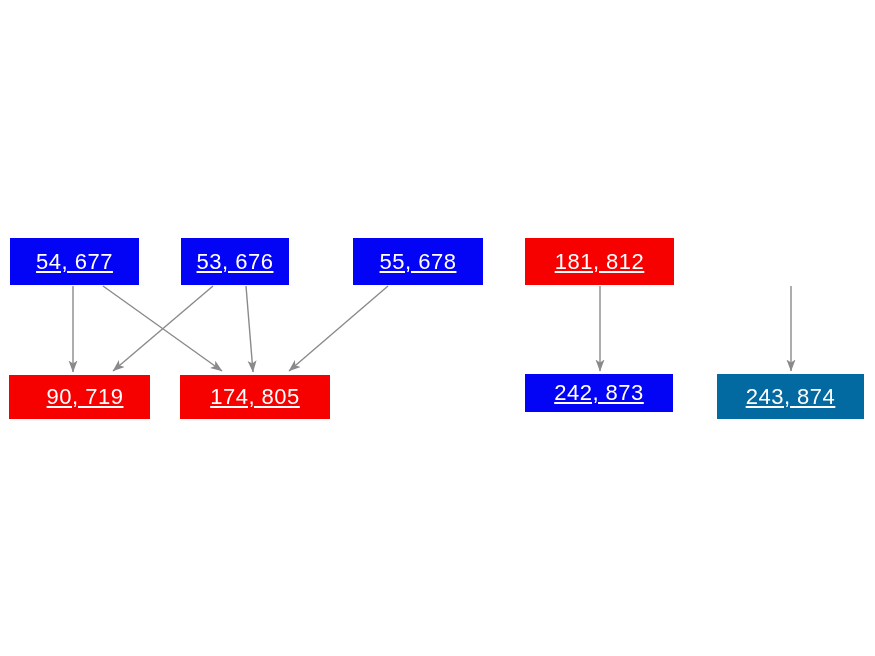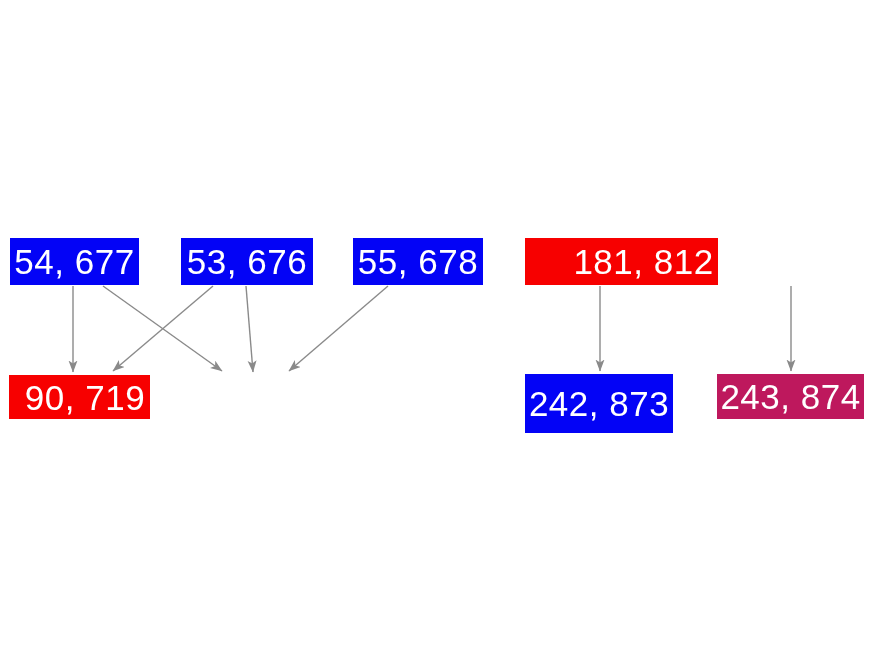--- a/index.html
+++ b/index.html
@@ -15,24 +15,25 @@
     left: 0; top: 0;
     width: 875px; height: 656px;
   }
   .edge { stroke-width: 1.4; fill: none; }
   .node-layer { position: absolute; left: 0; top: 0; width: 100%; height: 100%; }
   .node {
     position: absolute;
     display: flex;
     align-items: center;
     justify-content: center;
-    font-size: 35px;
+    font-size: 22px;
     line-height: 1;
     white-space: nowrap;
     letter-spacing: 0.5px;
+    text-decoration: underline;
   }
 </style>
 </head>
 <body>
 
 <div class="canvas" style="background: rgb(255, 255, 255);">
   <svg class="edge-layer" viewBox="0 0 875 656" xmlns="http://www.w3.org/2000/svg">
     <defs>
       <marker id="arrowhead" markerUnits="userSpaceOnUse" markerWidth="14" markerHeight="12" refX="11.5" refY="4.5" orient="auto">
         <path d="M0,0 L12,4.5 L0,9 L3,4.5 Z" fill="#8a8a8a"></path>
@@ -43,20 +44,21 @@
         <line x1="103" y1="286" x2="222" y2="371" class="edge" stroke="#8a8a8a" marker-end="url(#arrowhead)"></line>
         <line x1="213" y1="286" x2="113" y2="371" class="edge" stroke="#8a8a8a" marker-end="url(#arrowhead)"></line>
         <line x1="246" y1="286" x2="253" y2="372" class="edge" stroke="#8a8a8a" marker-end="url(#arrowhead)"></line>
         <line x1="388" y1="286" x2="289" y2="371" class="edge" stroke="#8a8a8a" marker-end="url(#arrowhead)"></line>
         <line x1="600" y1="286" x2="600" y2="371" class="edge" stroke="#8a8a8a" marker-end="url(#arrowhead)"></line>
         <line x1="791" y1="286" x2="791" y2="371" class="edge" stroke="#8a8a8a" marker-end="url(#arrowhead)"></line>
       </g>
   </svg>
   <div class="node-layer" style="color: rgb(255, 255, 255);">
       <div class="node" style="left: 10px; top: 238px; width: 129px; height: 47px; background: rgb(3, 3, 246);">54, 677</div>
-      <div class="node" style="left: 181px; top: 238px; width: 132px; height: 47px; background: rgb(3, 3, 246);">53, 676</div>
+      <div class="node" style="left: 181px; top: 238px; width: 108px; height: 47px; background: rgb(3, 3, 246);">53, 676</div>
       <div class="node" style="left: 353px; top: 238px; width: 130px; height: 47px; background: rgb(3, 3, 246);">55, 678</div>
-      <div class="node" style="left: 525px; top: 238px; width: 149px; height: 47px; background: rgb(247, 0, 0); padding-left: 44px;">181, 812</div>
+      <div class="node" style="left: 525px; top: 238px; width: 149px; height: 47px; background: rgb(247, 0, 0);">181, 812</div>
       <div class="node" style="left: 9px; top: 375px; width: 130px; height: 44px; background: rgb(247, 0, 0); padding-left: 11px;">90, 719</div>
-      <div class="node" style="left: 525px; top: 374px; width: 148px; height: 59px; background: rgb(3, 3, 246);">242, 873</div>
-      <div class="node" style="left: 717px; top: 374px; width: 147px; height: 45px; background: #be185d;">243, 874</div>
+      <div class="node" style="left: 180px; top: 375px; width: 150px; height: 44px; background: rgb(247, 0, 0);">174, 805</div>
+      <div class="node" style="left: 525px; top: 374px; width: 148px; height: 38px; background: rgb(3, 3, 246);">242, 873</div>
+      <div class="node" style="left: 717px; top: 374px; width: 147px; height: 45px; background: #0369a1;">243, 874</div>
     </div>
 </div>
 
 </body></html>

